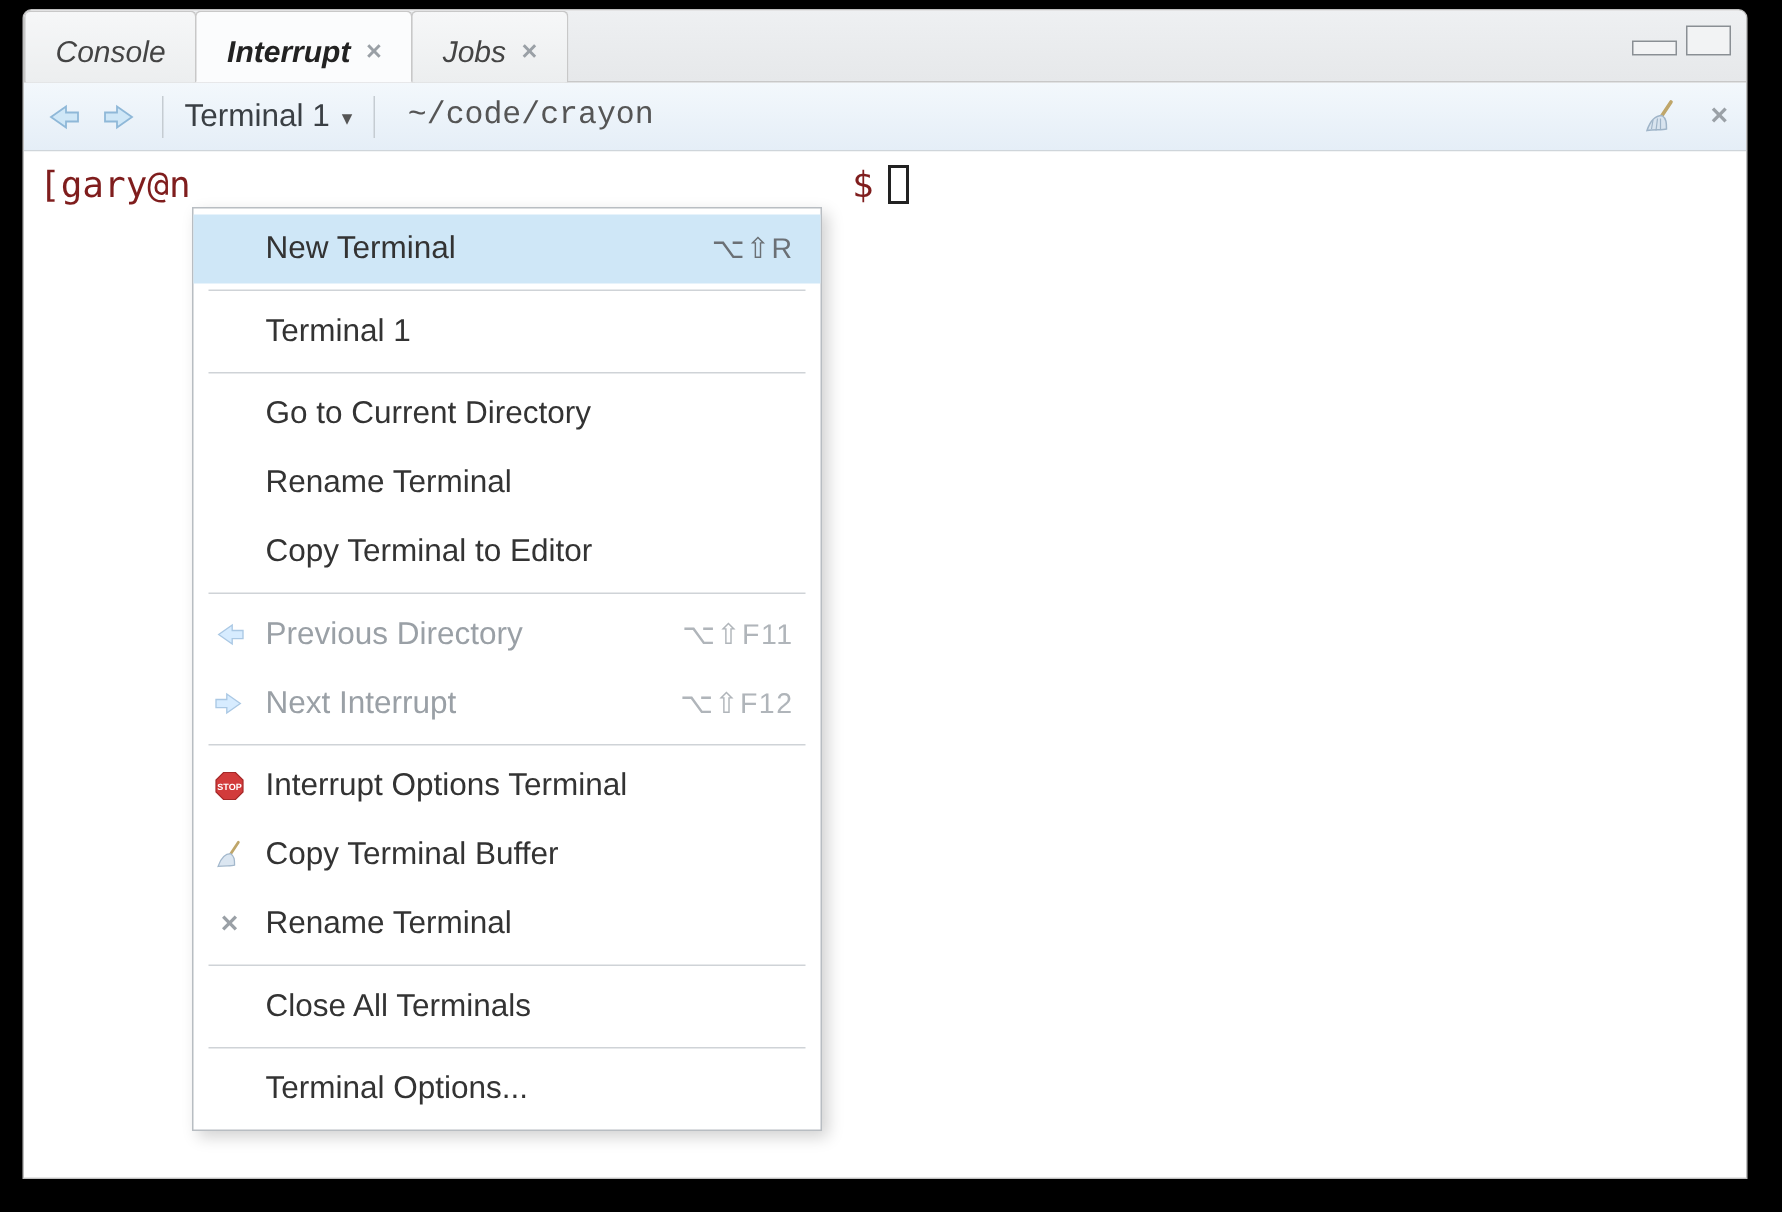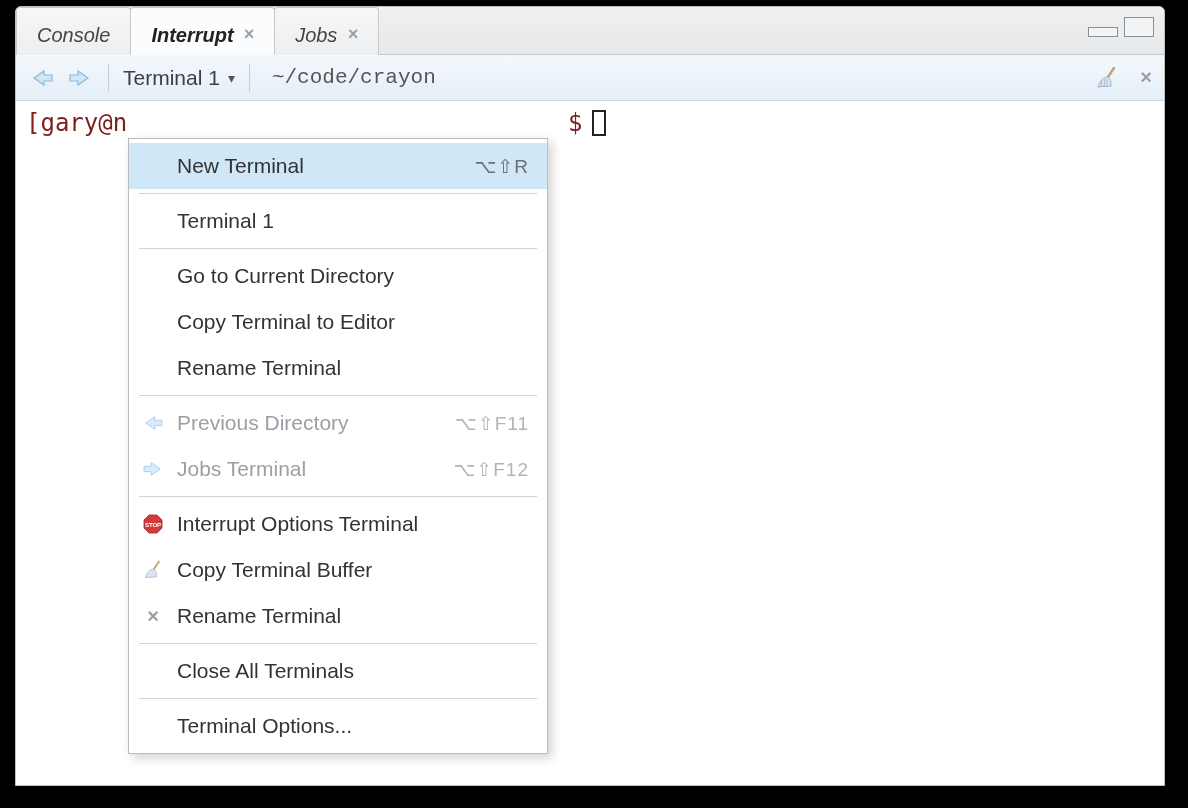--- a/index.html
+++ b/index.html
@@ -265,45 +265,45 @@
   </div>
 
   <div class="sep"></div>
 
   <div class="item">
     <span class="micon"></span>
     <span class="label">Go to Current Directory</span>
   </div>
   <div class="item">
     <span class="micon"></span>
+    <span class="label">Rename Terminal</span>
+  </div>
+  <div class="item">
+    <span class="micon"></span>
     <span class="label">Copy Terminal to Editor</span>
-  </div>
-  <div class="item">
-    <span class="micon"></span>
-    <span class="label">Rename Terminal</span>
   </div>
 
   <div class="sep"></div>
 
   <div class="item disabled">
     <span class="micon">
       <svg width="22" height="18" viewBox="0 0 24 20">
         <path d="M14 3 L4 10 L14 17 L14 13 L22 13 L22 7 L14 7 Z" fill="#d7ecff" stroke="#aac8e4" stroke-width="1"></path>
       </svg>
     </span>
     <span class="label">Previous Directory</span>
     <span class="shortcut">⌥⇧F11</span>
   </div>
   <div class="item disabled">
     <span class="micon">
       <svg width="22" height="18" viewBox="0 0 24 20">
         <path d="M10 3 L20 10 L10 17 L10 13 L2 13 L2 7 L10 7 Z" fill="#d7ecff" stroke="#aac8e4" stroke-width="1"></path>
       </svg>
     </span>
-    <span class="label">Jobs Terminal</span>
+    <span class="label">Next Interrupt</span>
     <span class="shortcut">⌥⇧F12</span>
   </div>
 
   <div class="sep"></div>
 
   <div class="item">
     <span class="micon">
       <svg width="22" height="22" viewBox="0 0 22 22">
         <polygon points="7,2 15,2 20,7 20,15 15,20 7,20 2,15 2,7" fill="#d23b3b" stroke="#a52828" stroke-width="0.8"></polygon>
         <text x="11" y="13.5" text-anchor="middle" font-size="6" fill="#fff" font-family="Arial" font-weight="bold">STOP</text>

